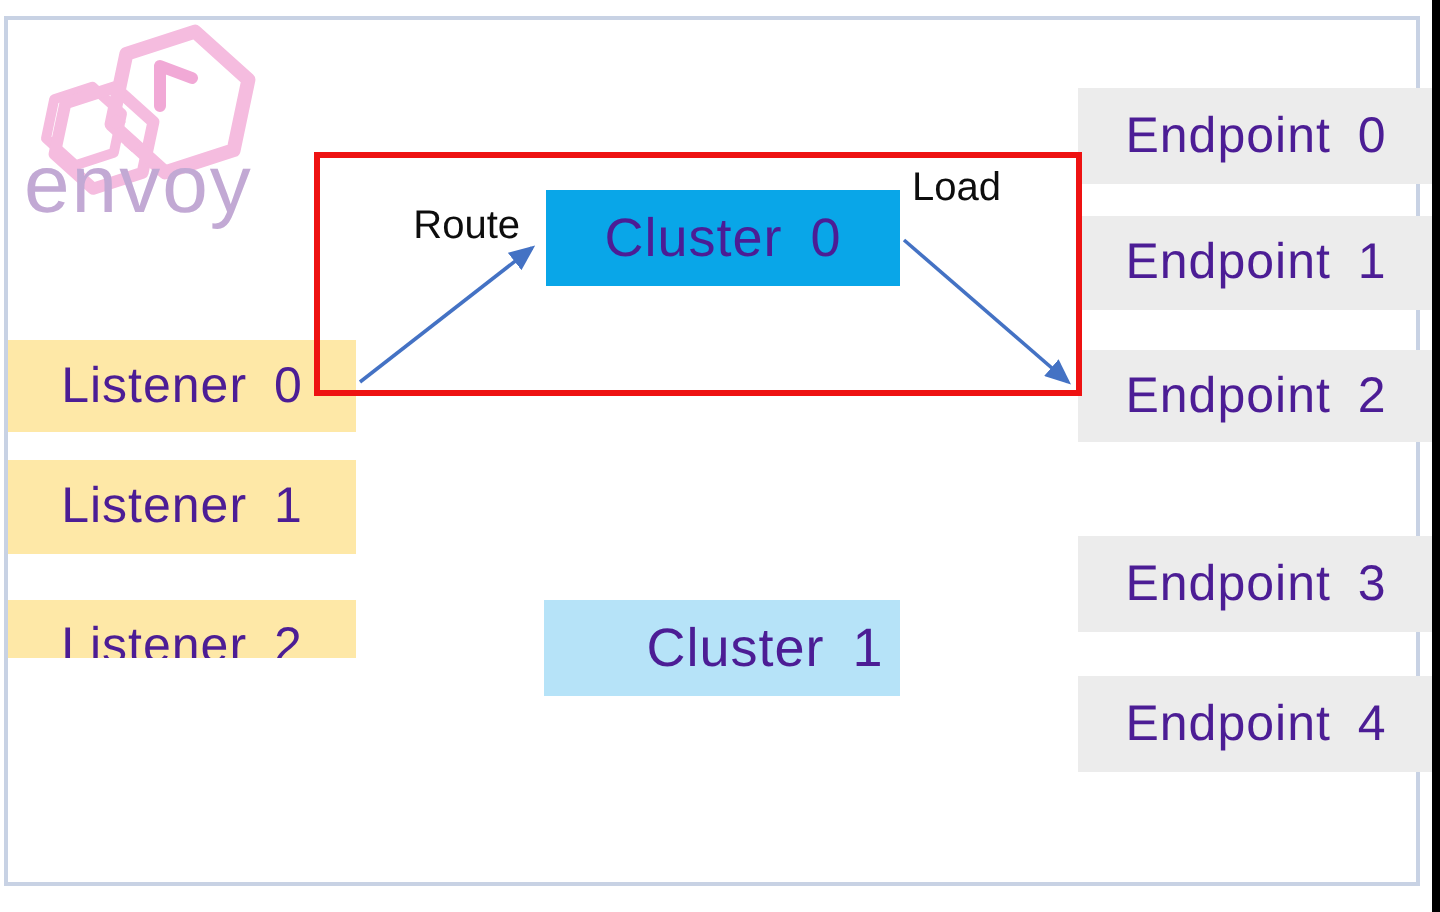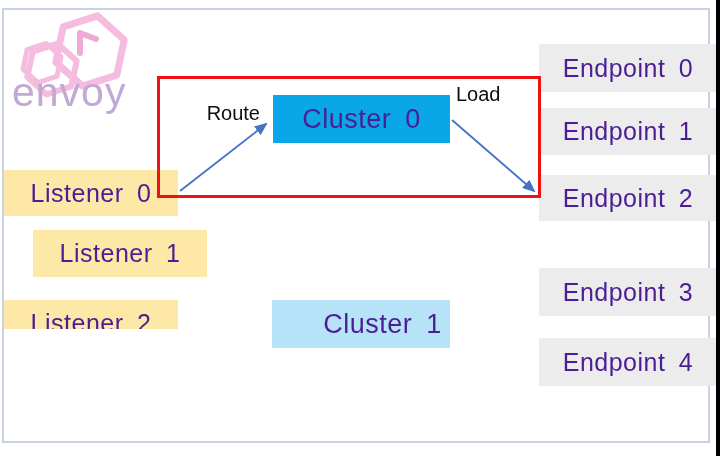--- a/index.html
+++ b/index.html
@@ -19,21 +19,21 @@
   }
   .logo { position:absolute; left:8px; top:5px; width:136px; height:110px; z-index:2; }
 
   .box {
     position:absolute; color:#4c1d95; text-align:center;
     letter-spacing:0.5px; word-spacing:6px; z-index:2;
     white-space:nowrap; overflow:hidden;
   }
   .listener { left:4px; width:174px; height:46px; background:#FEE8A7; font-size:25px; line-height:46px; }
   .l0 { top:170px; }
-  .l1 { top:230px; height:47px; line-height:47px;margin-left:29px; }
+  .l1 { top:230px; height:47px; line-height:47px; }
   .l2 { top:300px; height:29px; line-height:47px; }
 
   .cluster0 { left:273px; top:95px; width:177px; height:48px; background:#09A6E8; font-size:27px; line-height:48px; }
   .cluster1 { left:272px; top:300px; width:178px; height:48px; background:#B6E3F8; font-size:27px; line-height:48px;padding-left:43px; }
 
   .endpoint { left:539px; width:178px; background:#ECECEC; font-size:25px; z-index:3; }
   .e0 { top:44px;  height:48px; line-height:48px; }
   .e1 { top:108px; height:47px; line-height:47px; }
   .e2 { top:175px; height:46px; line-height:46px; }
   .e3 { top:268px; height:48px; line-height:48px; }

